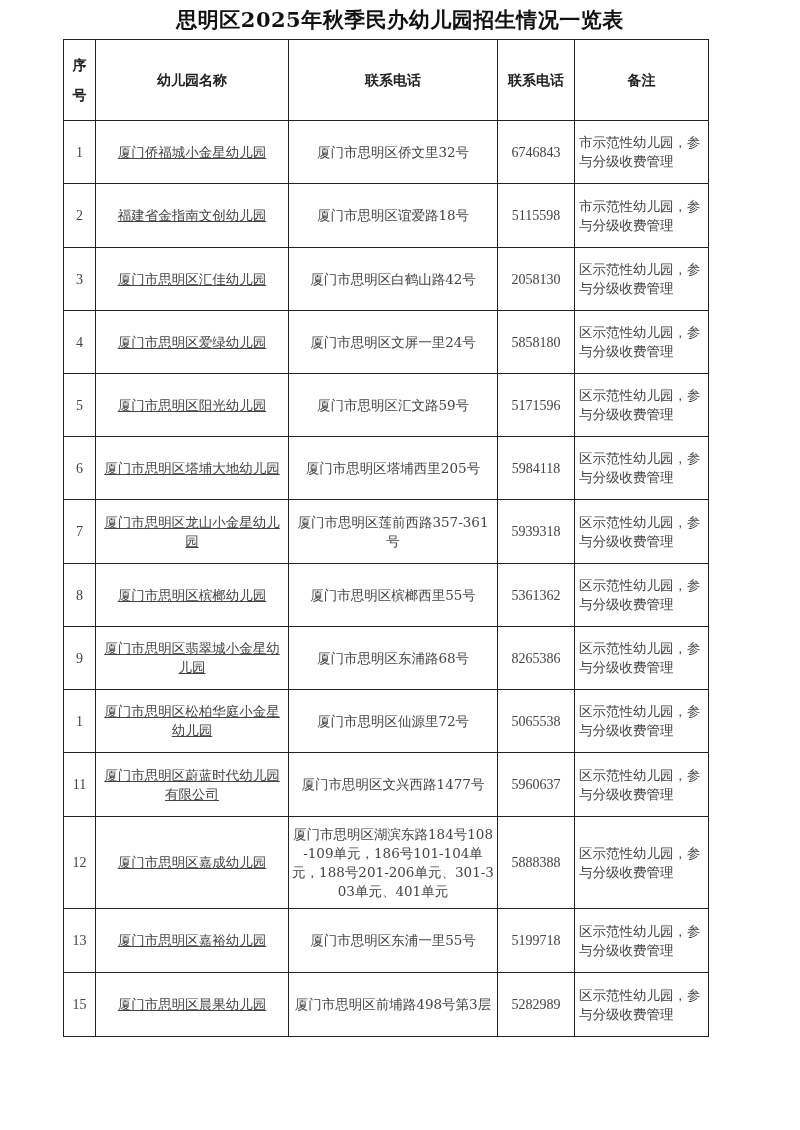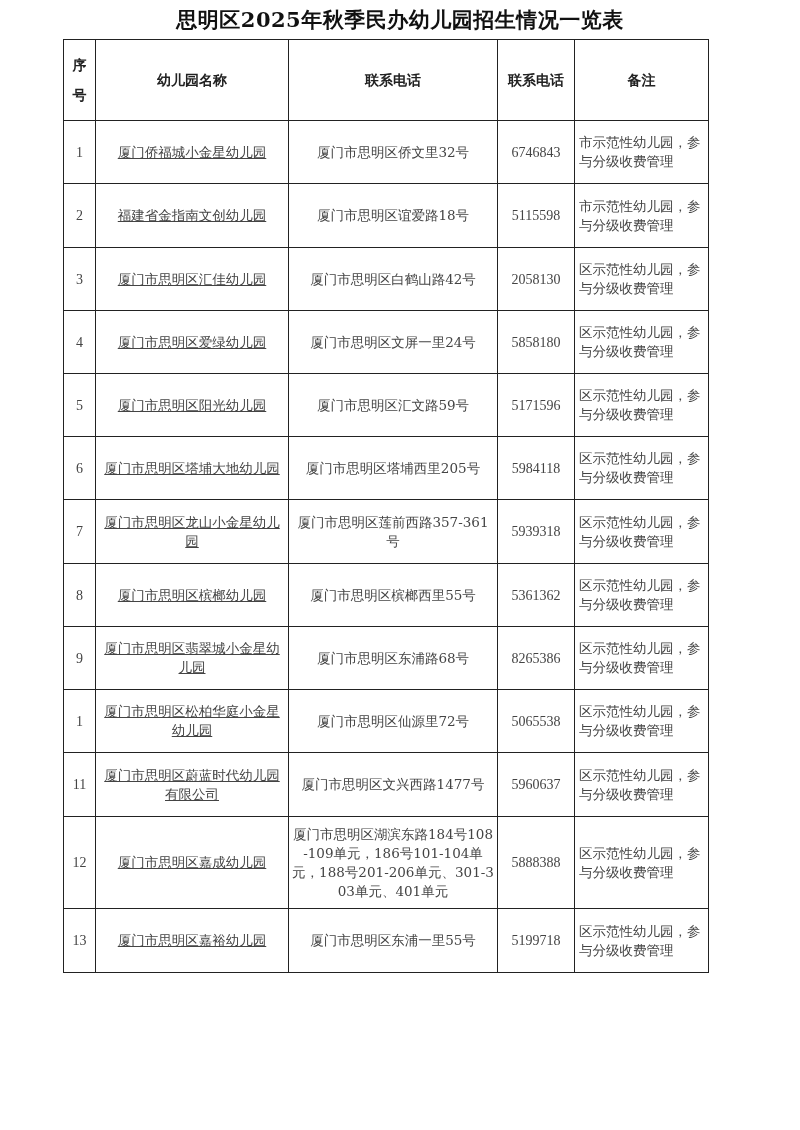--- a/index.html
+++ b/index.html
@@ -127,14 +127,21 @@
         <td class="num">5888388</td>
         <td class="note">区示范性幼儿园，参与分级收费管理</td>
       </tr>
       <tr style="height: 64px;">
         <td class="num">13</td>
         <td class="name">厦门市思明区嘉裕幼儿园</td>
         <td>厦门市思明区东浦一里55号</td>
         <td class="num">5199718</td>
         <td class="note">区示范性幼儿园，参与分级收费管理</td>
       </tr>
+      <tr style="height: 64px;">
+        <td class="num">15</td>
+        <td class="name">厦门市思明区晨果幼儿园</td>
+        <td>厦门市思明区前埔路498号第3层</td>
+        <td class="num">5282989</td>
+        <td class="note">区示范性幼儿园，参与分级收费管理</td>
+      </tr>
     </tbody>
 </table>
 
 </body></html>

